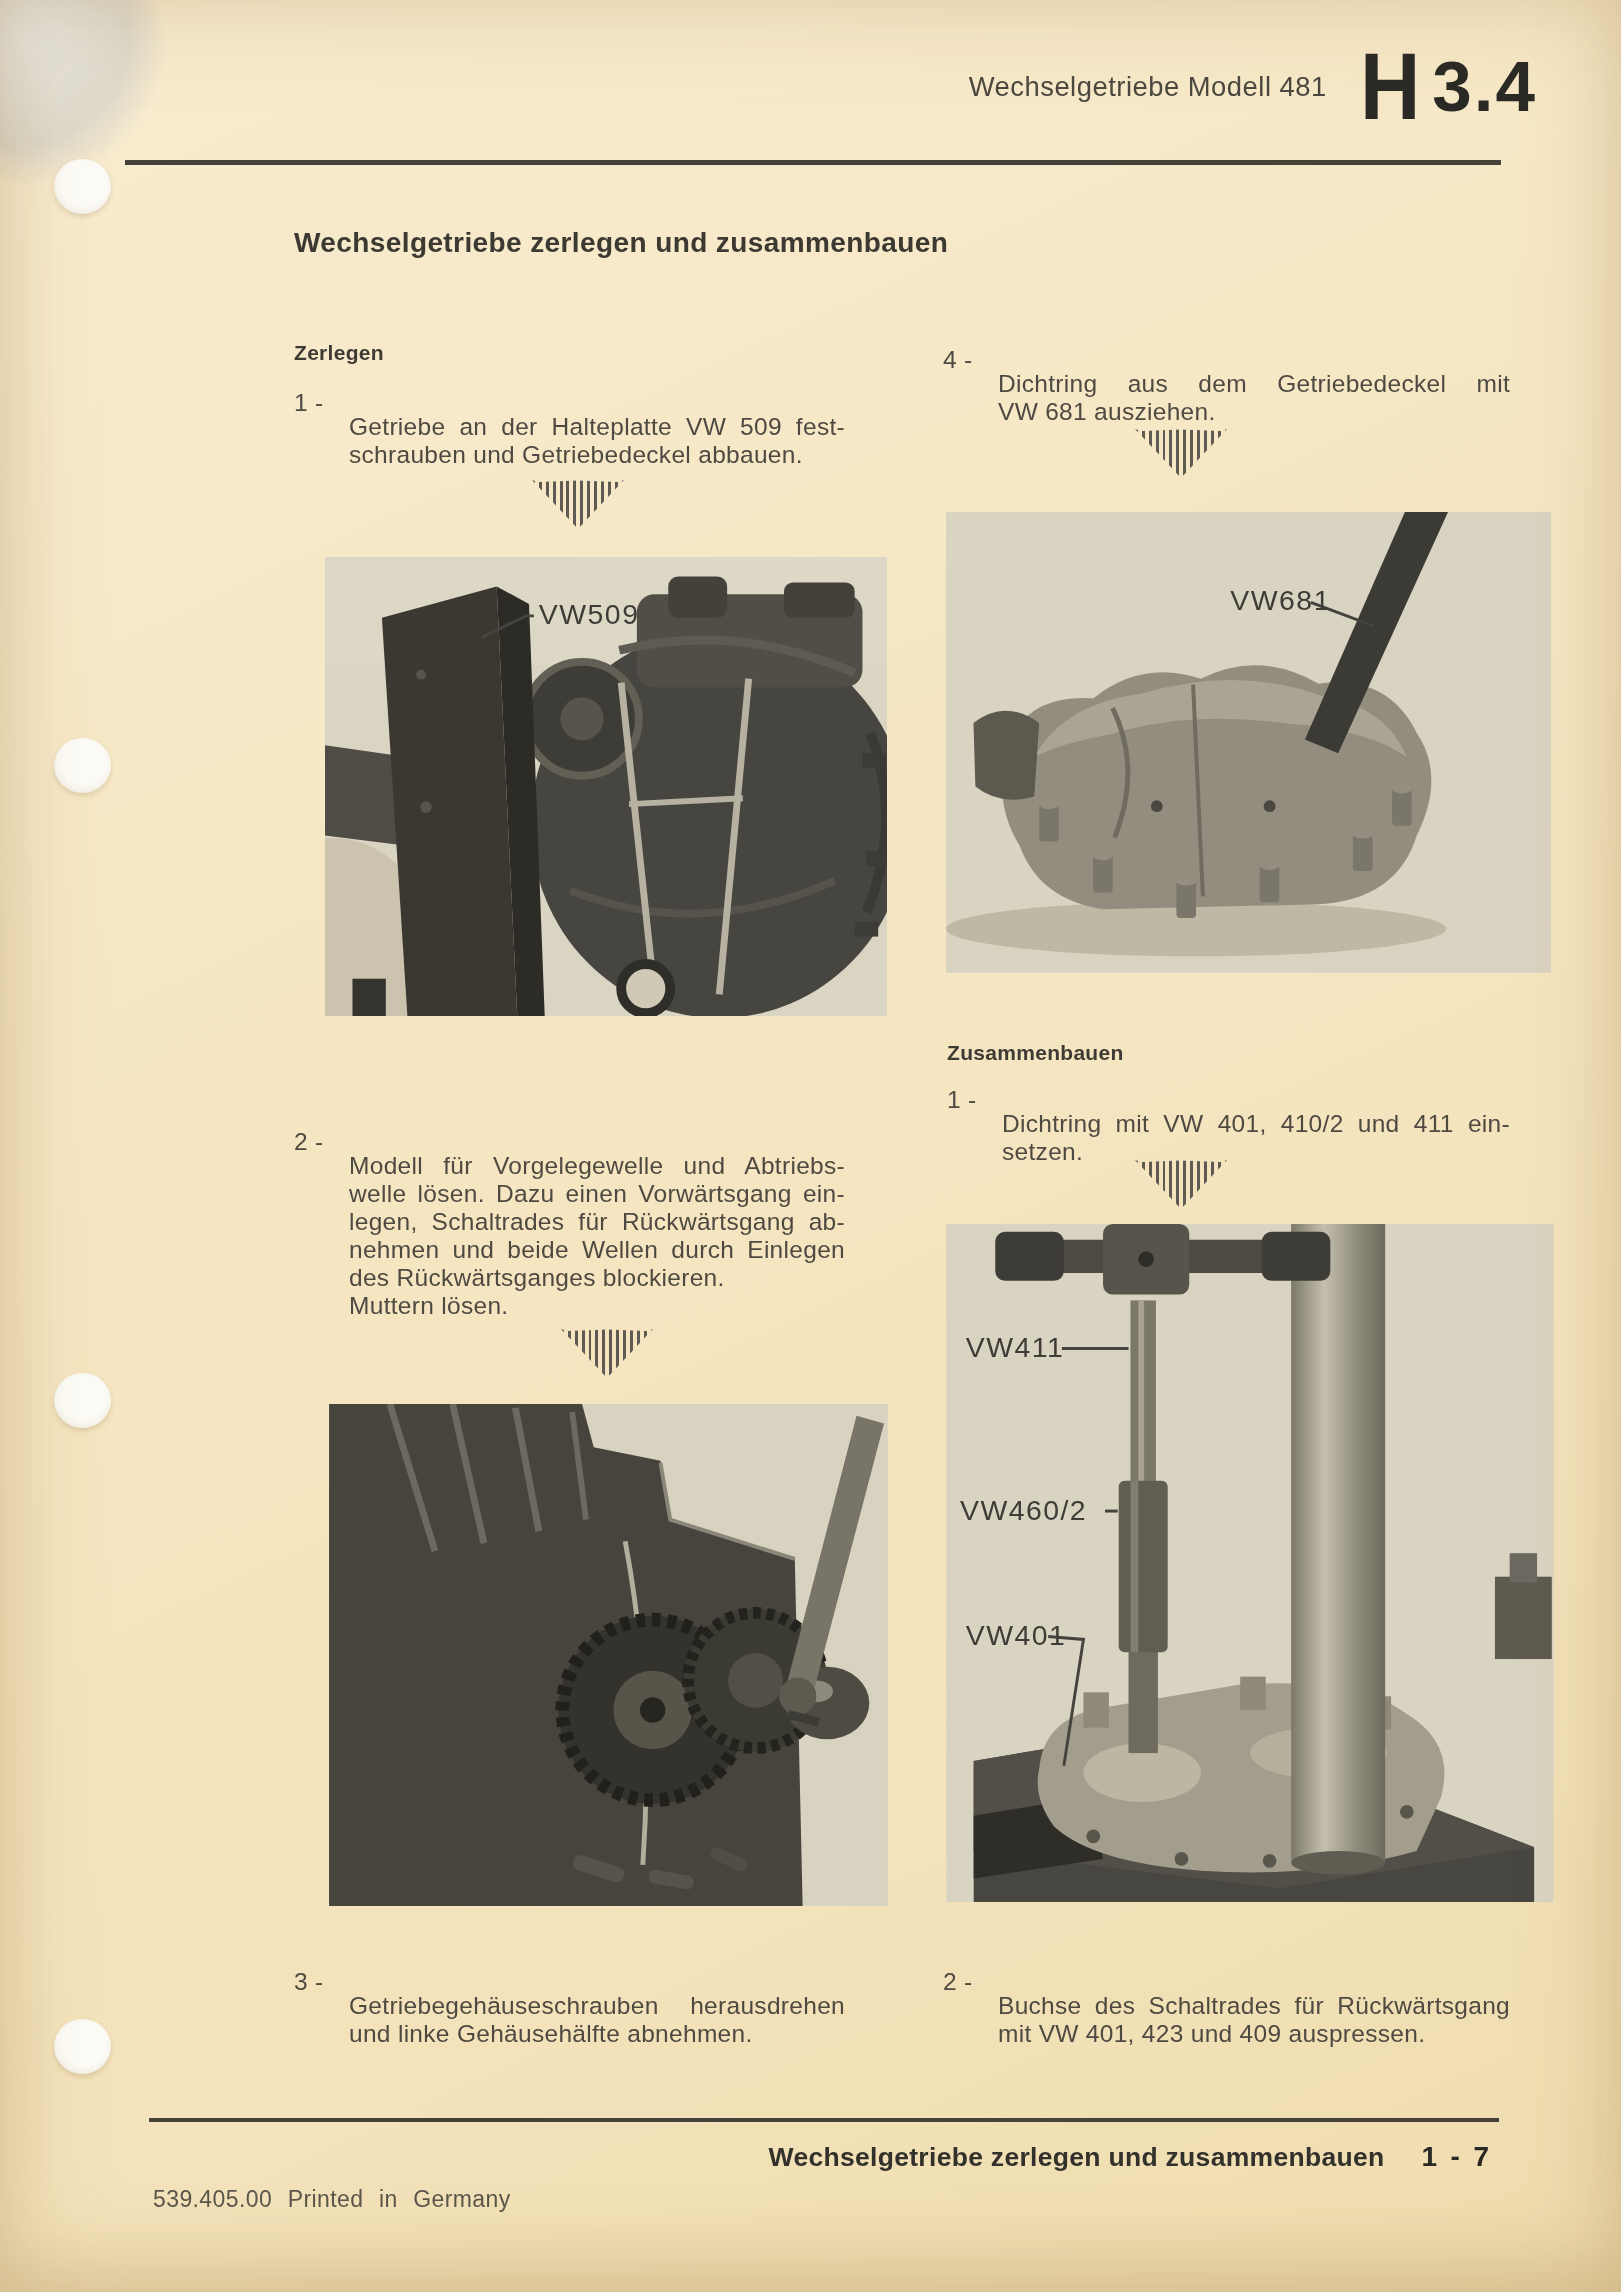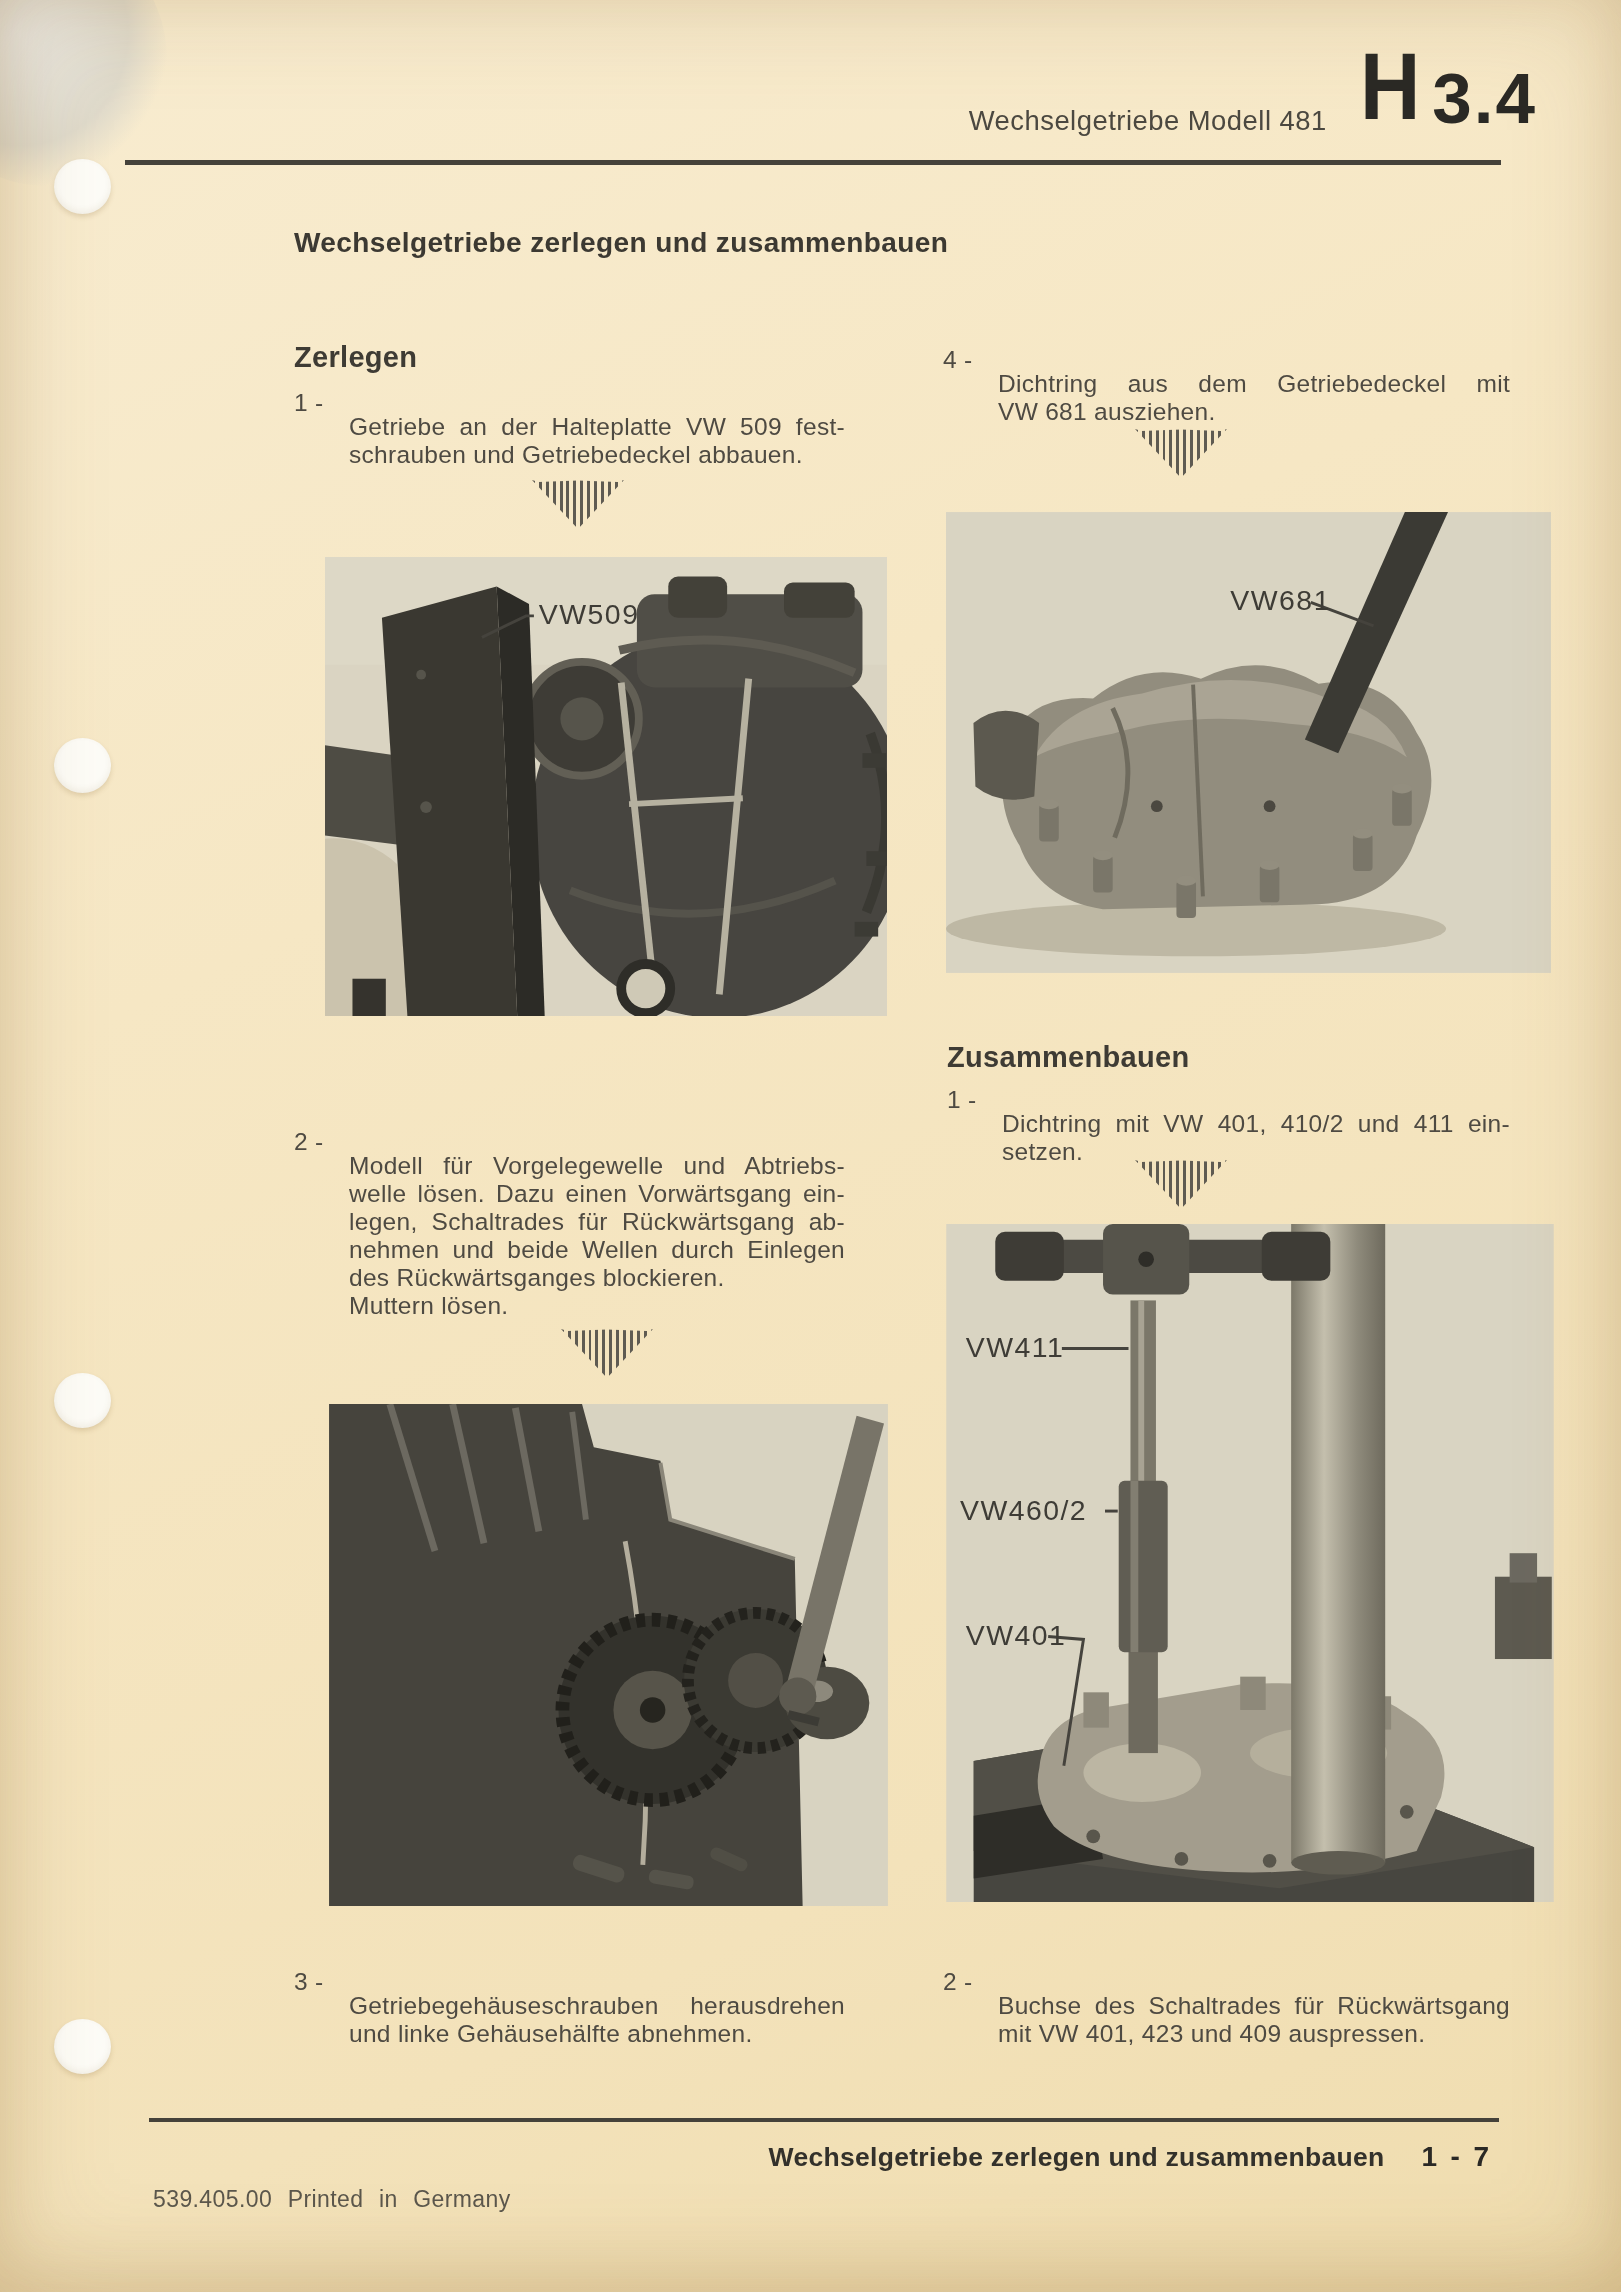--- a/index.html
+++ b/index.html
@@ -7,29 +7,29 @@
     position:relative;width:1621px;height:2293px;overflow:hidden;
     font-family:"Liberation Sans", sans-serif;
     background:linear-gradient(155deg,#f8ecd0 0%,#f6e7c4 35%,#f3e2ba 75%,#efdcae 100%);
   }
   .page::after{content:"";position:absolute;inset:0;pointer-events:none;
     box-shadow:inset 0 0 108px rgba(140,100,40,.22), inset 0 -24.5px 59px rgba(130,90,30,.12);}
   .corner{position:absolute;top:-69px;left:-78px;width:245px;height:255px;border-radius:50%;
     background:radial-gradient(ellipse at 40% 40%, #ecebe6 0%, #dfdacb 52%, rgba(223,218,203,0) 72%);}
   .hole{position:absolute;left:54px;width:57px;height:55px;border-radius:50%;
     background:#fdfcf7;box-shadow:0 2.9px 4.9px rgba(120,90,40,.18), inset 0 -2.9px 5.9px rgba(120,90,40,.08);}
-  .header{position:absolute;top:39px;left:0;width:1537px;display:flex;justify-content:flex-end;align-items:flex-end;line-height:1;}
+  .header{position:absolute;top:39px;left:0;width:1537px;display:flex;justify-content:flex-end;align-items:center;line-height:1;}
   .h-chapter{font-size:27.4px;color:#4b4840;letter-spacing:0.5px;}
   .h-letter{font-size:95px;font-weight:700;color:#2a2925;margin-left:33px;display:inline-block;transform:scaleX(.88);transform-origin:left bottom;letter-spacing:-2px;}
   .h-num{font-size:71px;font-weight:700;color:#2a2925;margin-left:5.9px;letter-spacing:2px;}
   .rule{position:absolute;background:#45423a;}
   .top-rule{top:160px;left:125px;width:1376px;height:4.9px;}
   .bottom-rule{top:2118px;left:149px;width:1350px;height:3.9px;}
   .doc-title{position:absolute;top:227px;left:294px;font-size:28px;font-weight:700;color:#3c3932;letter-spacing:0.4px;}
-  .sect-heading{position:absolute;font-size:29px;font-weight:700;color:#3e3b34;letter-spacing:0.3px;}
+  .sect-heading{position:absolute;font-size:21px;font-weight:700;color:#3e3b34;letter-spacing:0.3px;}
   .item{position:absolute;display:flex;font-size:24.5px;line-height:28px;color:#4e4a42;letter-spacing:0.3px;}
   .item .num{width:55px;flex:none;}
   .item .tx{flex:1;margin-top:24px;}
   .item .tx .j{text-align:justify;text-align-last:justify;}
   .harrow{position:absolute;width:92px;height:47px;
     background:repeating-linear-gradient(90deg,#5f5b52 0 2.9px,rgba(0,0,0,0) 2.9px 6.9px);
     clip-path:polygon(0% 0%,7% 4%,50% 1%,93% 4%,100% 0%,52% 100%,48% 100%);}
   .photo{position:absolute;margin-top:16px;}
   .photo svg{display:block;}
   .plabel{font-family:"Liberation Sans",sans-serif;font-size:29px;fill:#3e3c36;letter-spacing:1.5px;}

